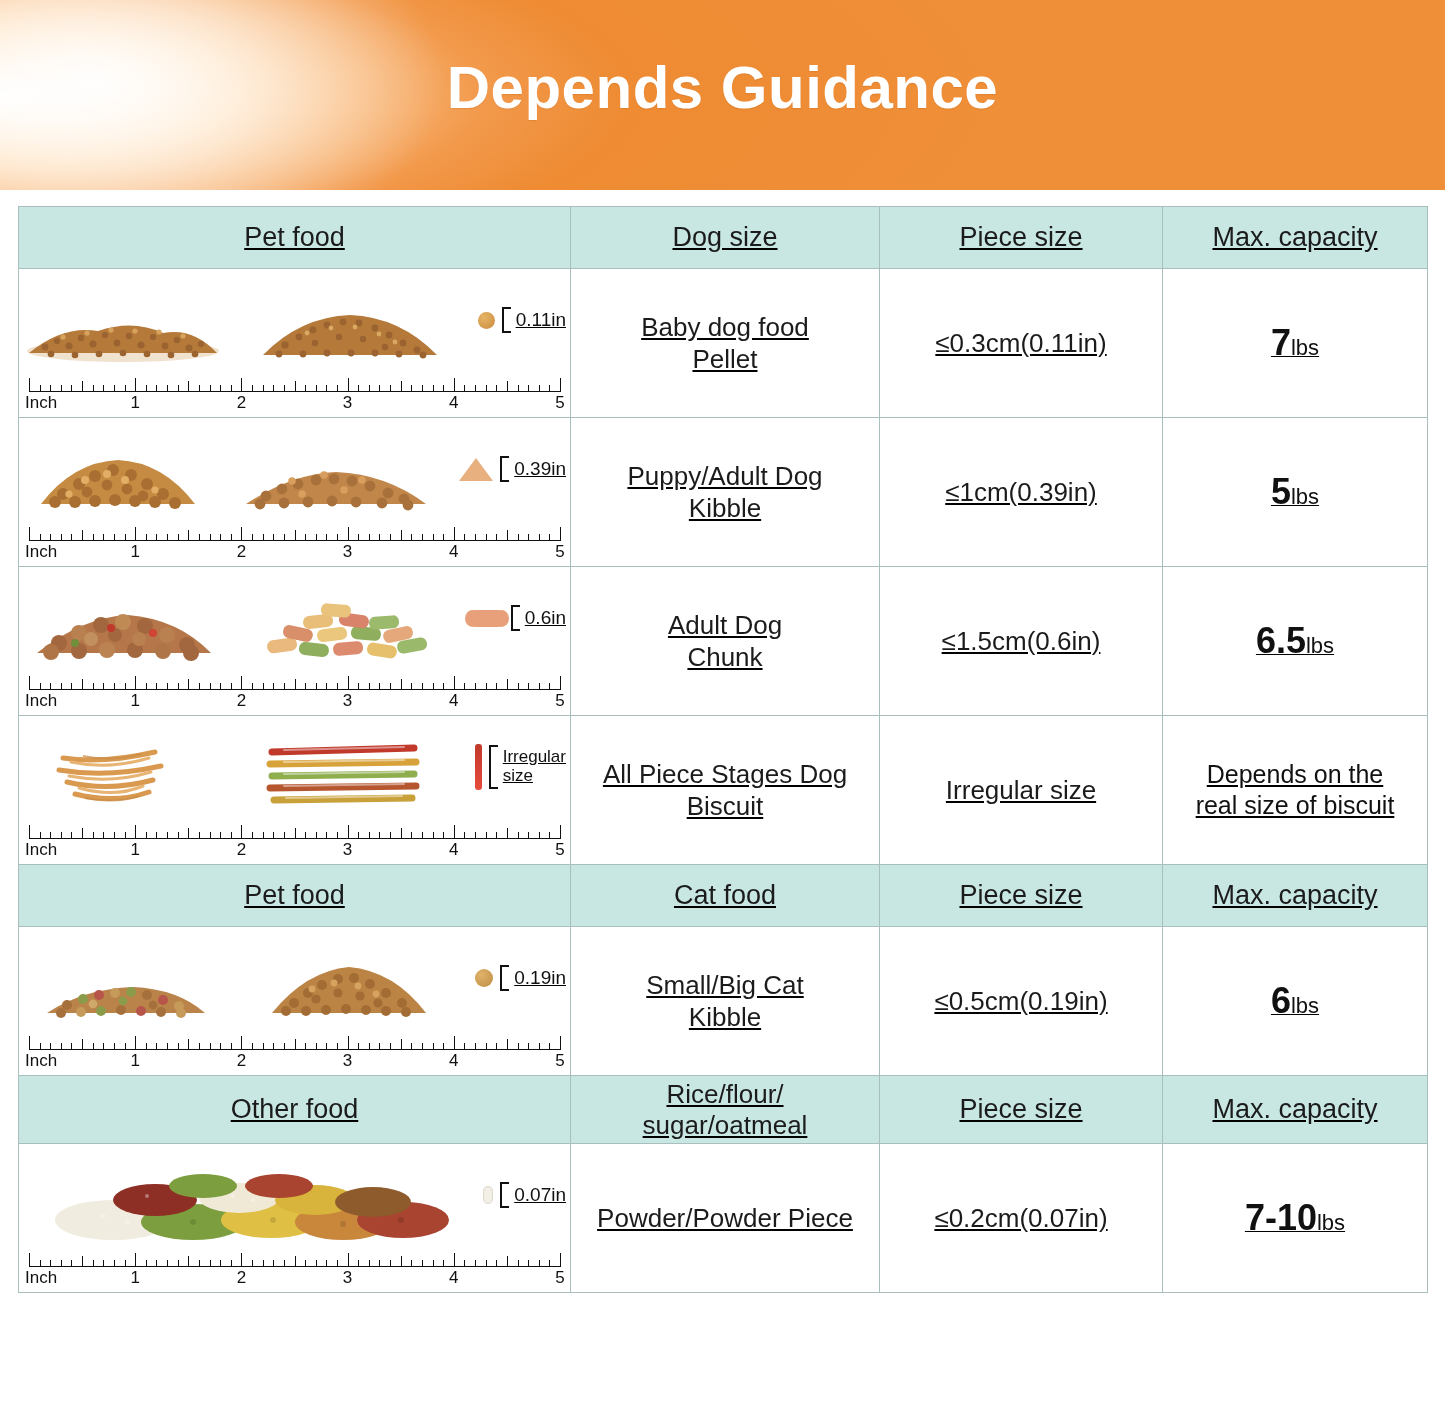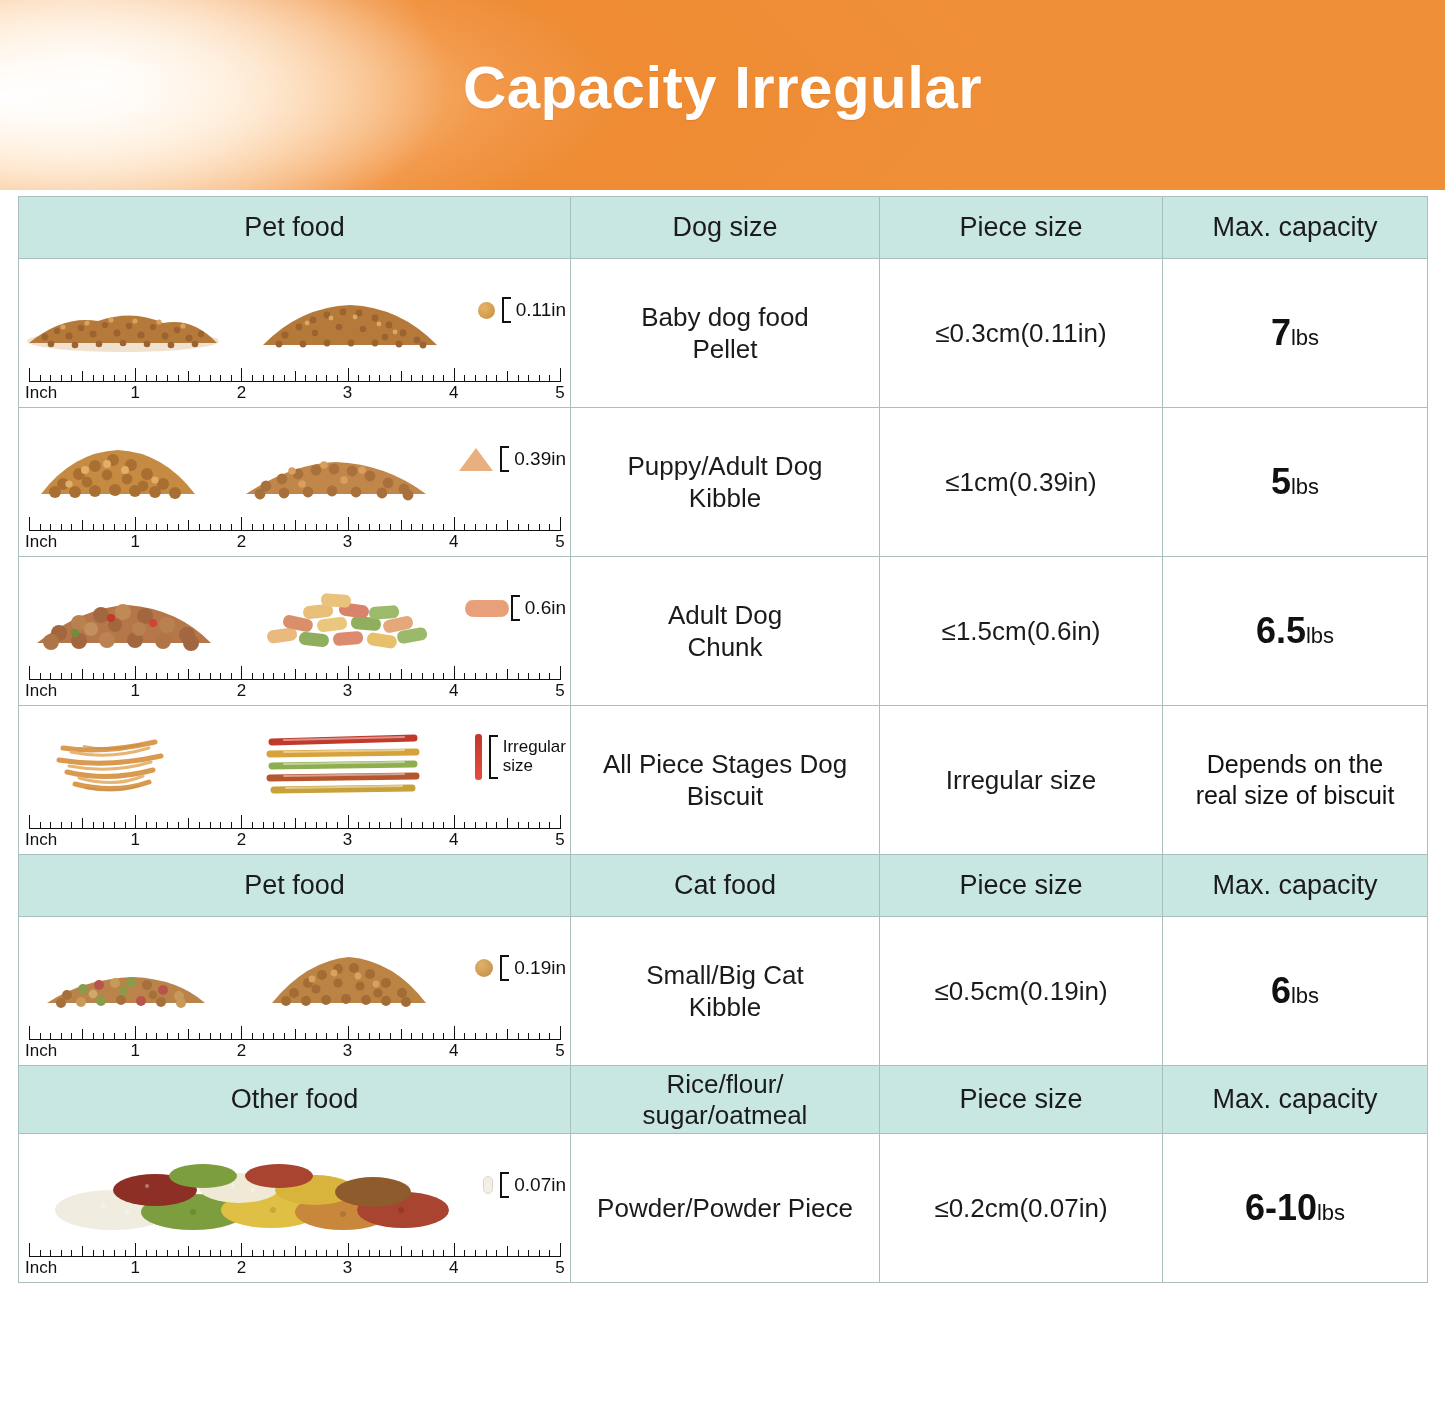--- a/index.html
+++ b/index.html
@@ -51,21 +51,22 @@
   .banner-subtitle {
     position: relative;
     z-index: 2;
     color: #ffffff;
     font-size: 36px;
     line-height: 1;
     font-weight: 400;
   }
   
   .table-wrap {
-    padding: 6px 18px 8px 18px;
+    padding: 16px 18px 8px 18px;
+    text-decoration: underline;
   }
   table.cap {
     width: 1409px;
     border-collapse: collapse;
     table-layout: fixed;
     border: 1px solid #9fb8b6;
   }
   table.cap td, table.cap th {
     border: 1px solid #a8bfbd;
     padding: 0;
@@ -217,21 +218,21 @@
     border: 1px solid #ddd8c8;
     border-radius: 5px;
   }
 </style>
 </head>
 <body>
 
 <div id="page">
 
   <div class="banner">
-    <div class="banner-title">Capacity Irregular</div>
+    <div class="banner-title">Depends Guidance</div>
   </div>
 
   <div class="table-wrap">
     <table class="cap">
       <colgroup>
         <col class="col-img">
           <col class="col-name">
           <col class="col-size">
           <col class="col-cap">
       </colgroup>
@@ -1060,20 +1061,20 @@
                 <span style="left:40%">2</span>
                 <span style="left:60%">3</span>
                 <span style="left:80%">4</span>
                 <span style="left:100%">5</span>
               </div>
             </div>
           </td>
           <td class="cell-text">Powder/Powder Piece</td>
           <td class="cell-text">≤0.2cm(0.07in)</td>
           <td class="cell-cap">
-            <span class="cap-num">6-10</span><span class="cap-unit">lbs</span>
+            <span class="cap-num">7-10</span><span class="cap-unit">lbs</span>
           </td>
         </tr>
 
       </tbody>
     </table>
   </div>
 </div>
 
 </body></html>

